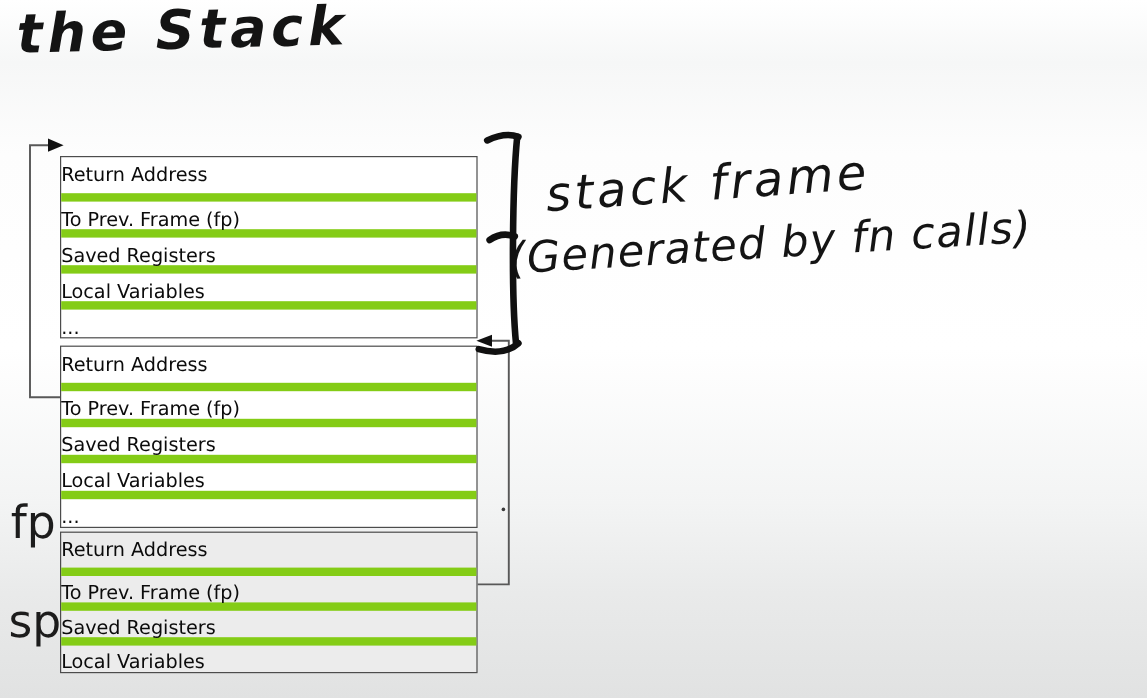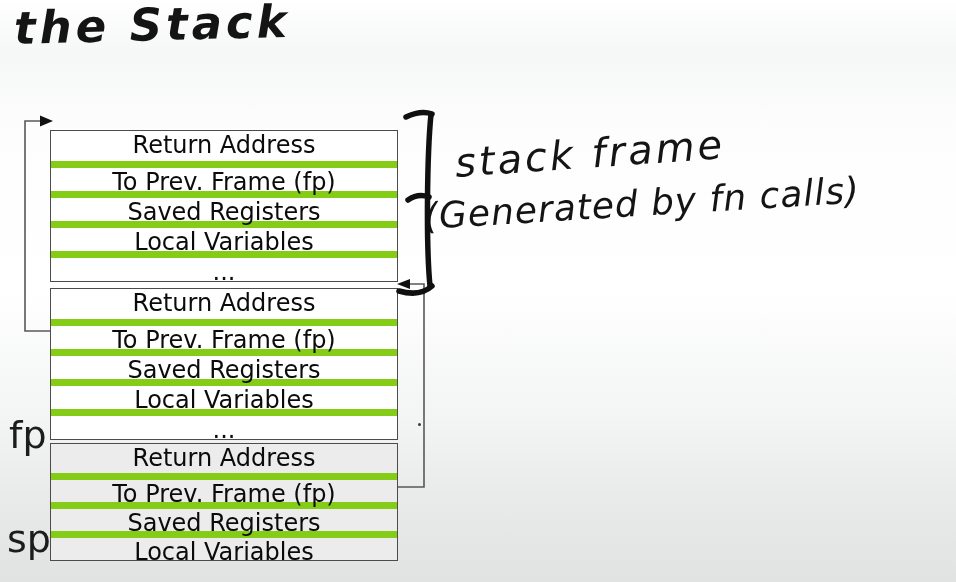--- a/index.html
+++ b/index.html
@@ -53,36 +53,35 @@
     box-sizing: border-box;
     background: #ffffff;
   }
   .frame-top    { top: 130px; }
   .frame-middle { top: 288px; }
   .frame-bottom { top: 443px; background: #ececec; }
 
   .row {
     height: 30px;
     line-height: 29px;
-    text-align: center;
-    font-size: 24px;
+    font-size: 16px;
     color: #0b0b0b;
     box-sizing: border-box;
   }
   .row + .row { border-top: 7px solid #84cc16; }
   .frame-bottom .row { height: 29px; line-height: 28px; }
 
   
   .reg-label {
     position: absolute;
     font-size: 38px;
     color: #1c1c1c;
   }
   .fp-label { left: 9px;  top: 413px; }
-  .sp-label { left: 7px;  top: 517px; }
+  .sp-label { left: 7px;  top: 496px; }
 
   .overlay {
     position: absolute;
     left: 0; top: 0;
     width: 956px; height: 582px;
     pointer-events: none;
   }
 
   .stray-dot {
     position: absolute;

